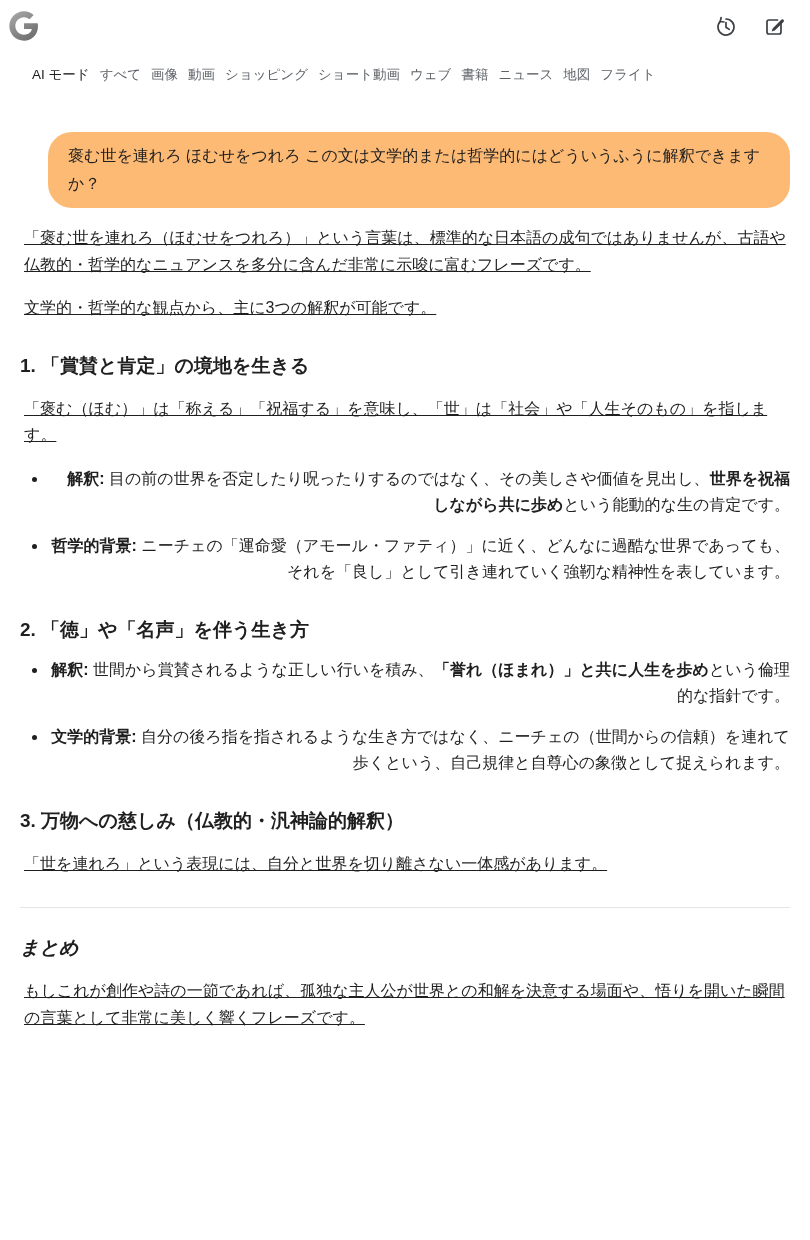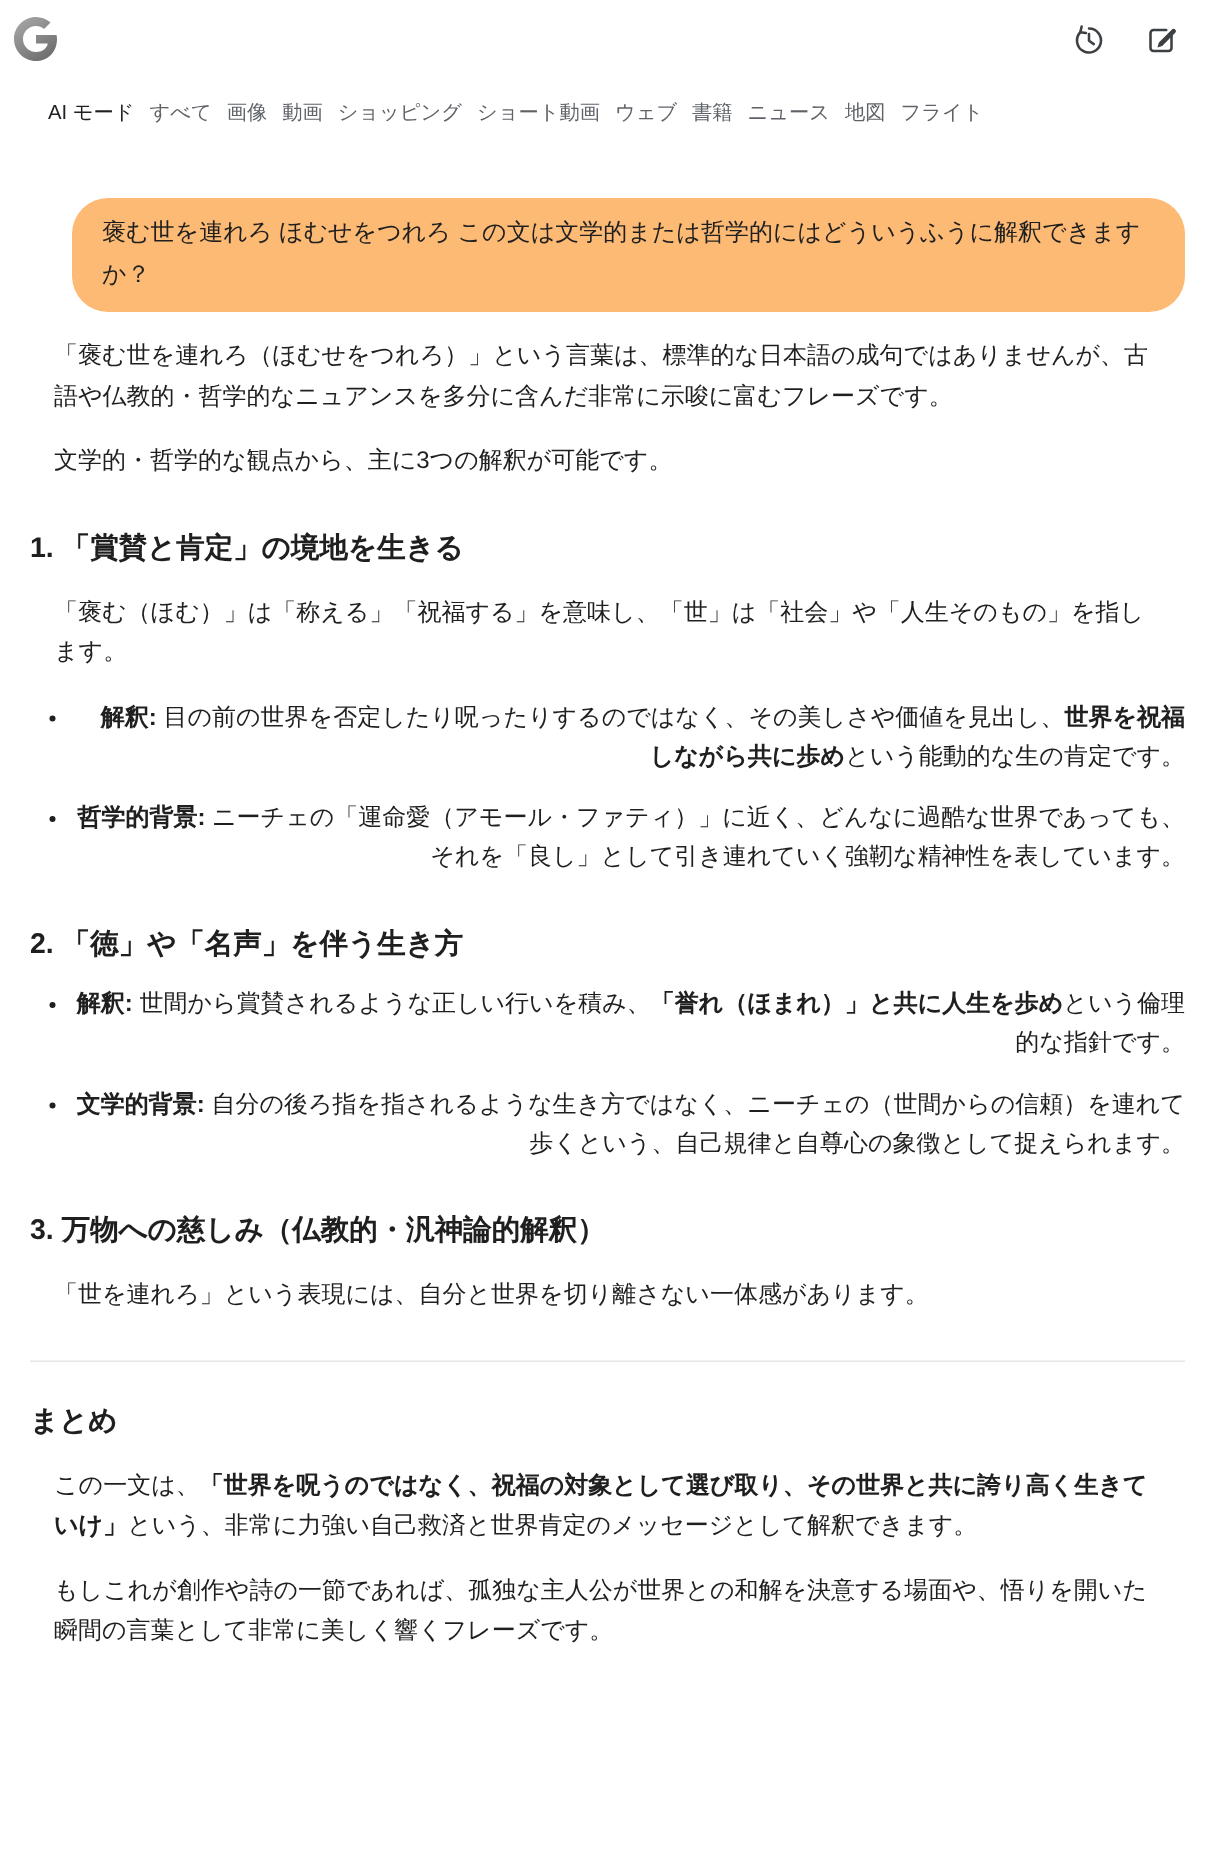--- a/index.html
+++ b/index.html
@@ -29,27 +29,27 @@
     background:#fdba74;
     border-radius:24px;
     padding:10px 20px;
     font-size:16px;
     line-height:28px;
     color:#1f1f1f;
   }
 
   
   .answer{margin:14px 20px 0 20px;font-size:16px;line-height:26.5px;}
-  .answer p{margin:17px 16px;}
+  .answer p{margin:17px 4px;text-decoration:underline;}
   .answer h2{font-size:19px;line-height:27px;margin:30px 0 14px 0;font-weight:700;color:#1f1f1f;}
   .answer ul{margin:14px 0 26px 0;padding-left:28px;list-style:disc;text-align:right;}
   .answer li{margin:14px 0;padding-left:3px;}
   .answer b{font-weight:700;}
   hr.divider{border:none;border-top:1px solid #e3e5e8;margin:30px 0 18px 0;}
-  .summary-heading{margin-top:26px !important;}
+  .summary-heading{margin-top:26px !important;font-style:italic;}
 </style>
 </head>
 <body>
 
 <div class="page">
 
   <header class="top">
     <div class="logo">
       <svg viewBox="0 0 48 48" width="32" height="32">
         <defs>
@@ -108,18 +108,17 @@
         </ul>
         <h2>2. 「徳」や「名声」を伴う生き方</h2>
         <ul>
           <li><b>解釈:</b><span> 世間から賞賛されるような正しい行いを積み、</span><b>「誉れ（ほまれ）」と共に人生を歩め</b><span>という倫理的な指針です。</span></li>
           <li><b>文学的背景:</b><span> 自分の後ろ指を指されるような生き方ではなく、ニーチェの（世間からの信頼）を連れて歩くという、自己規律と自尊心の象徴として捉えられます。</span></li>
         </ul>
         <h2>3. 万物への慈しみ（仏教的・汎神論的解釈）</h2>
         <p><span>「世を連れろ」という表現には、自分と世界を切り離さない一体感があります。</span></p>
         <hr class="divider">
         <h2 class="summary-heading">まとめ</h2>
-        <p><span>この一文は、</span><b>「世界を呪うのではなく、祝福の対象として選び取り、その世界と共に誇り高く生きていけ」</b><span>という、非常に力強い自己救済と世界肯定のメッセージとして解釈できます。</span></p>
         <p><span>もしこれが創作や詩の一節であれば、孤独な主人公が世界との和解を決意する場面や、悟りを開いた瞬間の言葉として非常に美しく響くフレーズです。</span></p>
       </div>
   </main>
 
 </div>
 
 </body></html>

